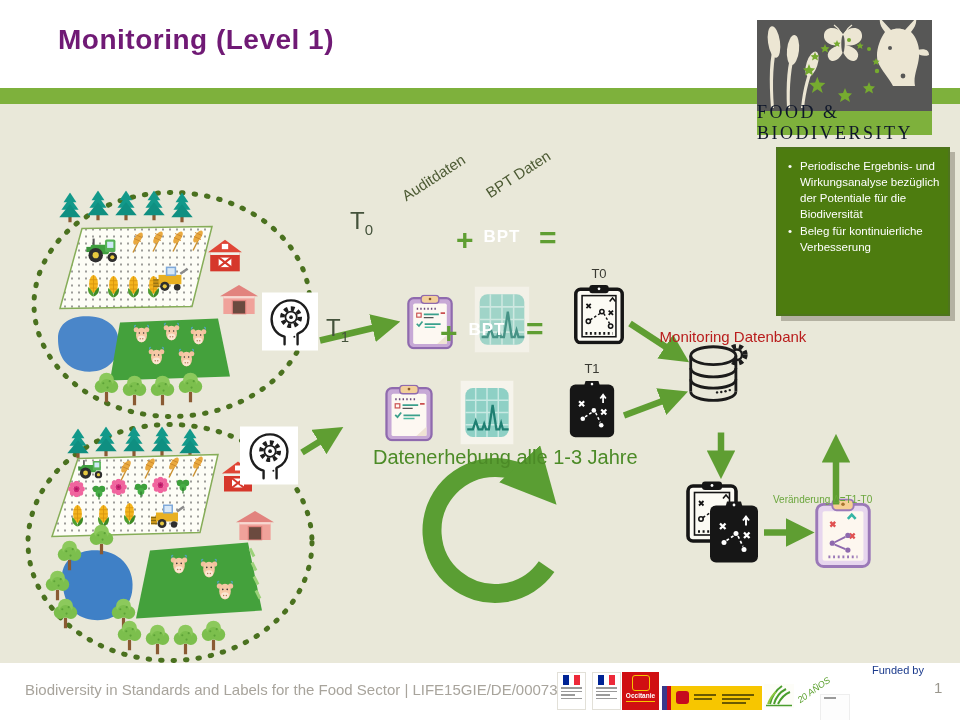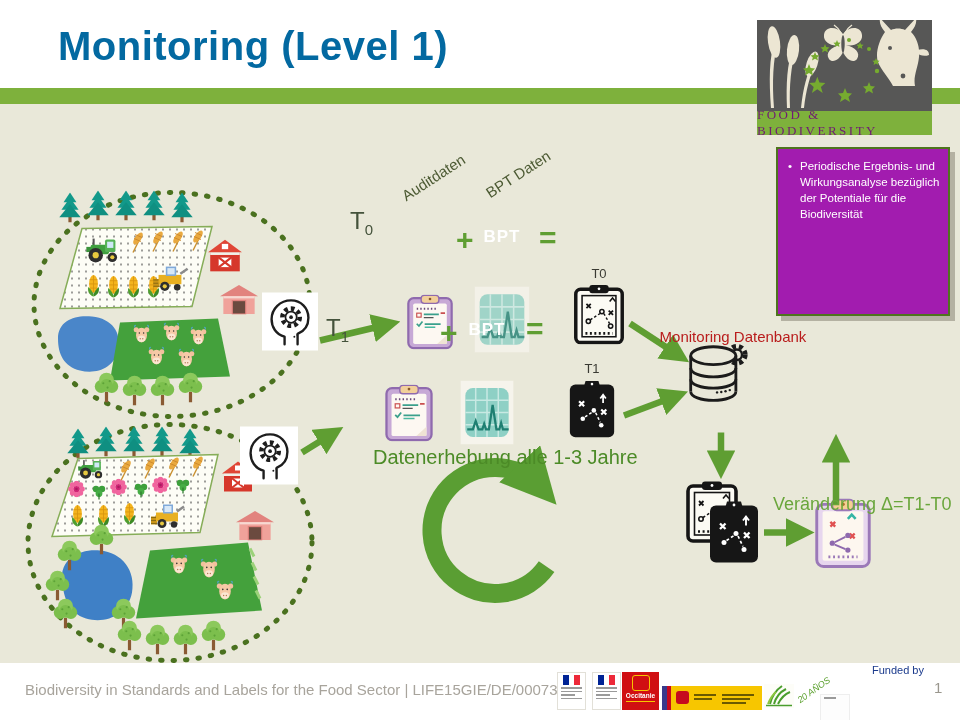--- a/index.html
+++ b/index.html
@@ -1,43 +1,43 @@
 <!DOCTYPE html>
 <html><head>
 <meta charset="utf-8">
 <style>
   html,body{margin:0;padding:0;background:#888;}
   .slide{position:relative;width:960px;height:720px;background:#fff;overflow:hidden;
          font-family:"Liberation Sans",sans-serif;}
   
-  .title{position:absolute;left:58px;top:24px;margin:0;font-size:40px;font-weight:bold;
-         color:#0369a1;letter-spacing:0.5px;}
+  .title{position:absolute;left:58px;top:24px;margin:0;font-size:28px;font-weight:bold;
+         color:#701a75;letter-spacing:0.5px;}
   .greenbar{position:absolute;left:0;top:88px;width:960px;height:16px;background:#7eb13c;}
   
   .brand{position:absolute;left:757px;top:20px;width:175px;height:115px;background:#575756;z-index:5;}
   .brand-band{position:absolute;left:0;bottom:0;width:100%;height:24px;background:#7eb13c;
               display:flex;align-items:center;justify-content:center;}
-  .brand-band span{color:#701a75;font-family:"Liberation Serif",serif;font-size:13px;letter-spacing:2.5px;}
+  .brand-band span{color:#0f172a;font-family:"Liberation Serif",serif;font-size:18px;letter-spacing:2.5px;}
   
   .content{position:absolute;left:0;top:104px;width:960px;height:559px;background:#e9e8d9;}
   .scene{position:absolute;left:0;top:0;width:960px;height:720px;pointer-events:none;}
   .dotted{fill:none;stroke:#4a711f;stroke-width:5;stroke-dasharray:1.5 11;stroke-linecap:round;}
   
   .ovl{position:absolute;white-space:nowrap;}
   .tlabel{font-size:24px;color:#44523b;}
   .tlabel sub{font-size:15px;}
   .rot{font-size:15px;color:#4c5a33;transform:rotate(-33deg);transform-origin:0 100%;}
   .op{font-size:30px;font-weight:bold;color:#5f9e32;}
   .bpt-txt{font-size:17px;font-weight:bold;color:#fff;text-align:center;letter-spacing:1px;}
   .small-res{font-size:13px;color:#3a3a33;text-align:center;}
   .glabel{font-size:15px;color:#b91c1c;text-align:center;}
   .cycle-lab{font-size:20px;color:#4c8b27;}
-  .delta-lab{font-size:18px;color:#6aa63c;text-align:center;}
+  .delta-lab{font-size:10px;color:#6aa63c;}
   
-  .infobox{position:absolute;left:776px;top:147px;width:174px;height:169px;background:#a21caf;
+  .infobox{position:absolute;left:776px;top:147px;width:174px;height:169px;background:#4d7c0f;
            border:2px solid #4e741d;box-shadow:5px 5px 0 #b4b1a2;box-sizing:border-box;}
   .infobox ul{margin:10px 6px 0 8px;padding-left:14px;list-style:none;}
   .infobox li{color:#fff;font-size:11.5px;line-height:1.38;margin-bottom:2px;position:relative;}
   .infobox li::before{content:"\2022";position:absolute;left:-12px;color:#fff;}
   
   .footer{position:absolute;left:0;top:663px;width:960px;height:57px;background:#fff;}
   .footer-text{position:absolute;left:25px;top:18px;font-size:15px;color:#a8a49c;}
   .pagenum{position:absolute;left:934px;top:16px;font-size:15px;color:#9a978e;}
   .flogo{position:absolute;overflow:hidden;}
   .fr-box{width:29px;height:38px;background:#fff;border:1px solid #e2e0d8;box-sizing:border-box;}
@@ -432,20 +432,21 @@
       </g>
     </svg>
     <div class="brand-band">
       <span>FOOD &amp; BIODIVERSITY</span>
     </div>
   </div>
 
   <div class="infobox">
     <ul>
       <li>Periodische Ergebnis- und Wirkungsanalyse bezüglich der Potentiale für die Biodiversität</li>
+      <li>Beleg für kontinuierliche Verbesserung</li>
     </ul>
   </div>
 
   <div class="footer">
     <span class="footer-text">Biodiversity in Standards and Labels for the Food Sector | LIFE15GIE/DE/000737 |</span>
 
     <div class="flogo fr-box" style="left:557px;top:9px;">
       <div class="fr-flag">
           <i style="background:#002395"></i>
           <i style="background:#fff"></i>

